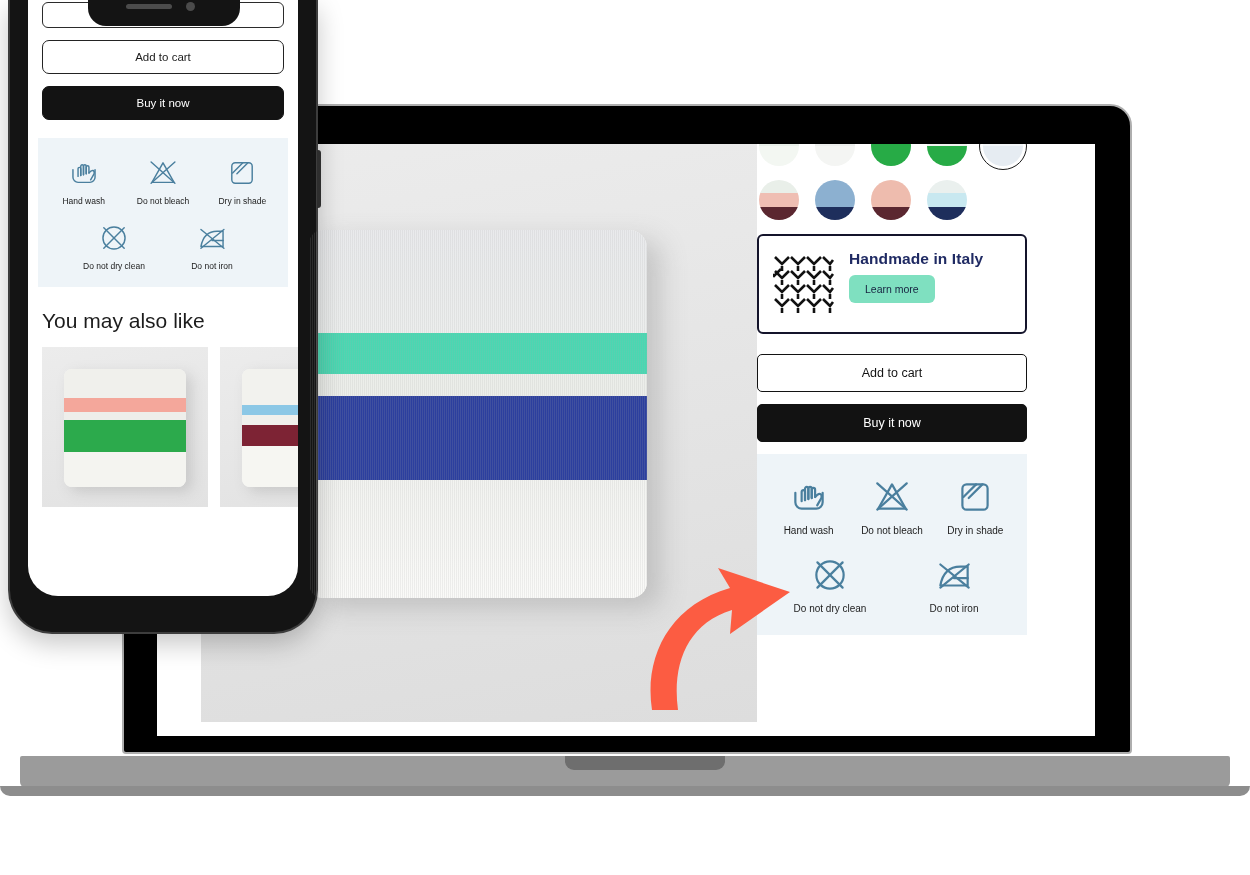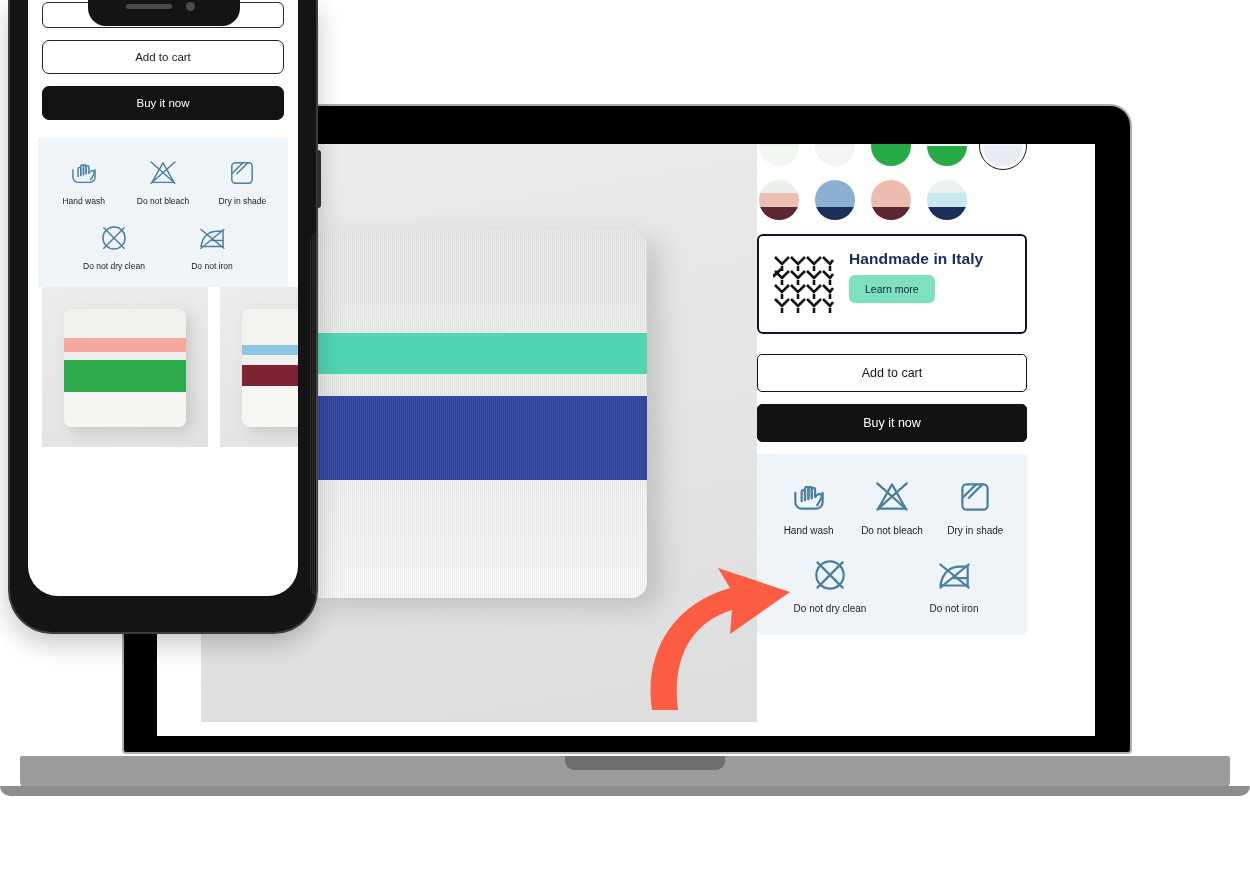--- a/index.html
+++ b/index.html
@@ -415,20 +415,21 @@
             <div class="m-care-item"><span><svg viewBox="0 0 40 40" width="34" height="34">
       <path fill="none" stroke="#4a7f9e" stroke-width="1.70" stroke-linecap="round" stroke-linejoin="round" d="M7 30 C9 19, 15 12, 26 12 L33 12 L33 30 Z"></path>
       <path fill="none" stroke="#4a7f9e" stroke-width="1.70" stroke-linecap="round" stroke-linejoin="round" d="M20 23 H33"></path>
       <path fill="none" stroke="#4a7f9e" stroke-width="1.70" stroke-linecap="round" stroke-linejoin="round" d="M7 10 L34 32"></path>
       <path fill="none" stroke="#4a7f9e" stroke-width="1.70" stroke-linecap="round" stroke-linejoin="round" d="M34 10 L7 32"></path>
     </svg></span>
       <div class="m-care-label">Do not iron</div></div>
           </div>
       </div>
 
+      <div class="m-section-title">You may also like</div>
 
       <div class="m-prod-row" id="mprods">
           <div class="m-prod">
             <div class="tp">
               <div class="tb" style="background: rgb(240, 240, 236); height: 24%; top: 0%;"></div>
               <div class="tb" style="background: rgb(244, 167, 155); height: 12%; top: 24%;"></div>
               <div class="tb" style="background: rgb(238, 238, 234); height: 7%; top: 36%;"></div>
               <div class="tb" style="background: rgb(44, 170, 76); height: 27%; top: 43%;"></div>
               <div class="tb" style="background: rgb(244, 244, 240); height: 30%; top: 70%;"></div>
             </div>

